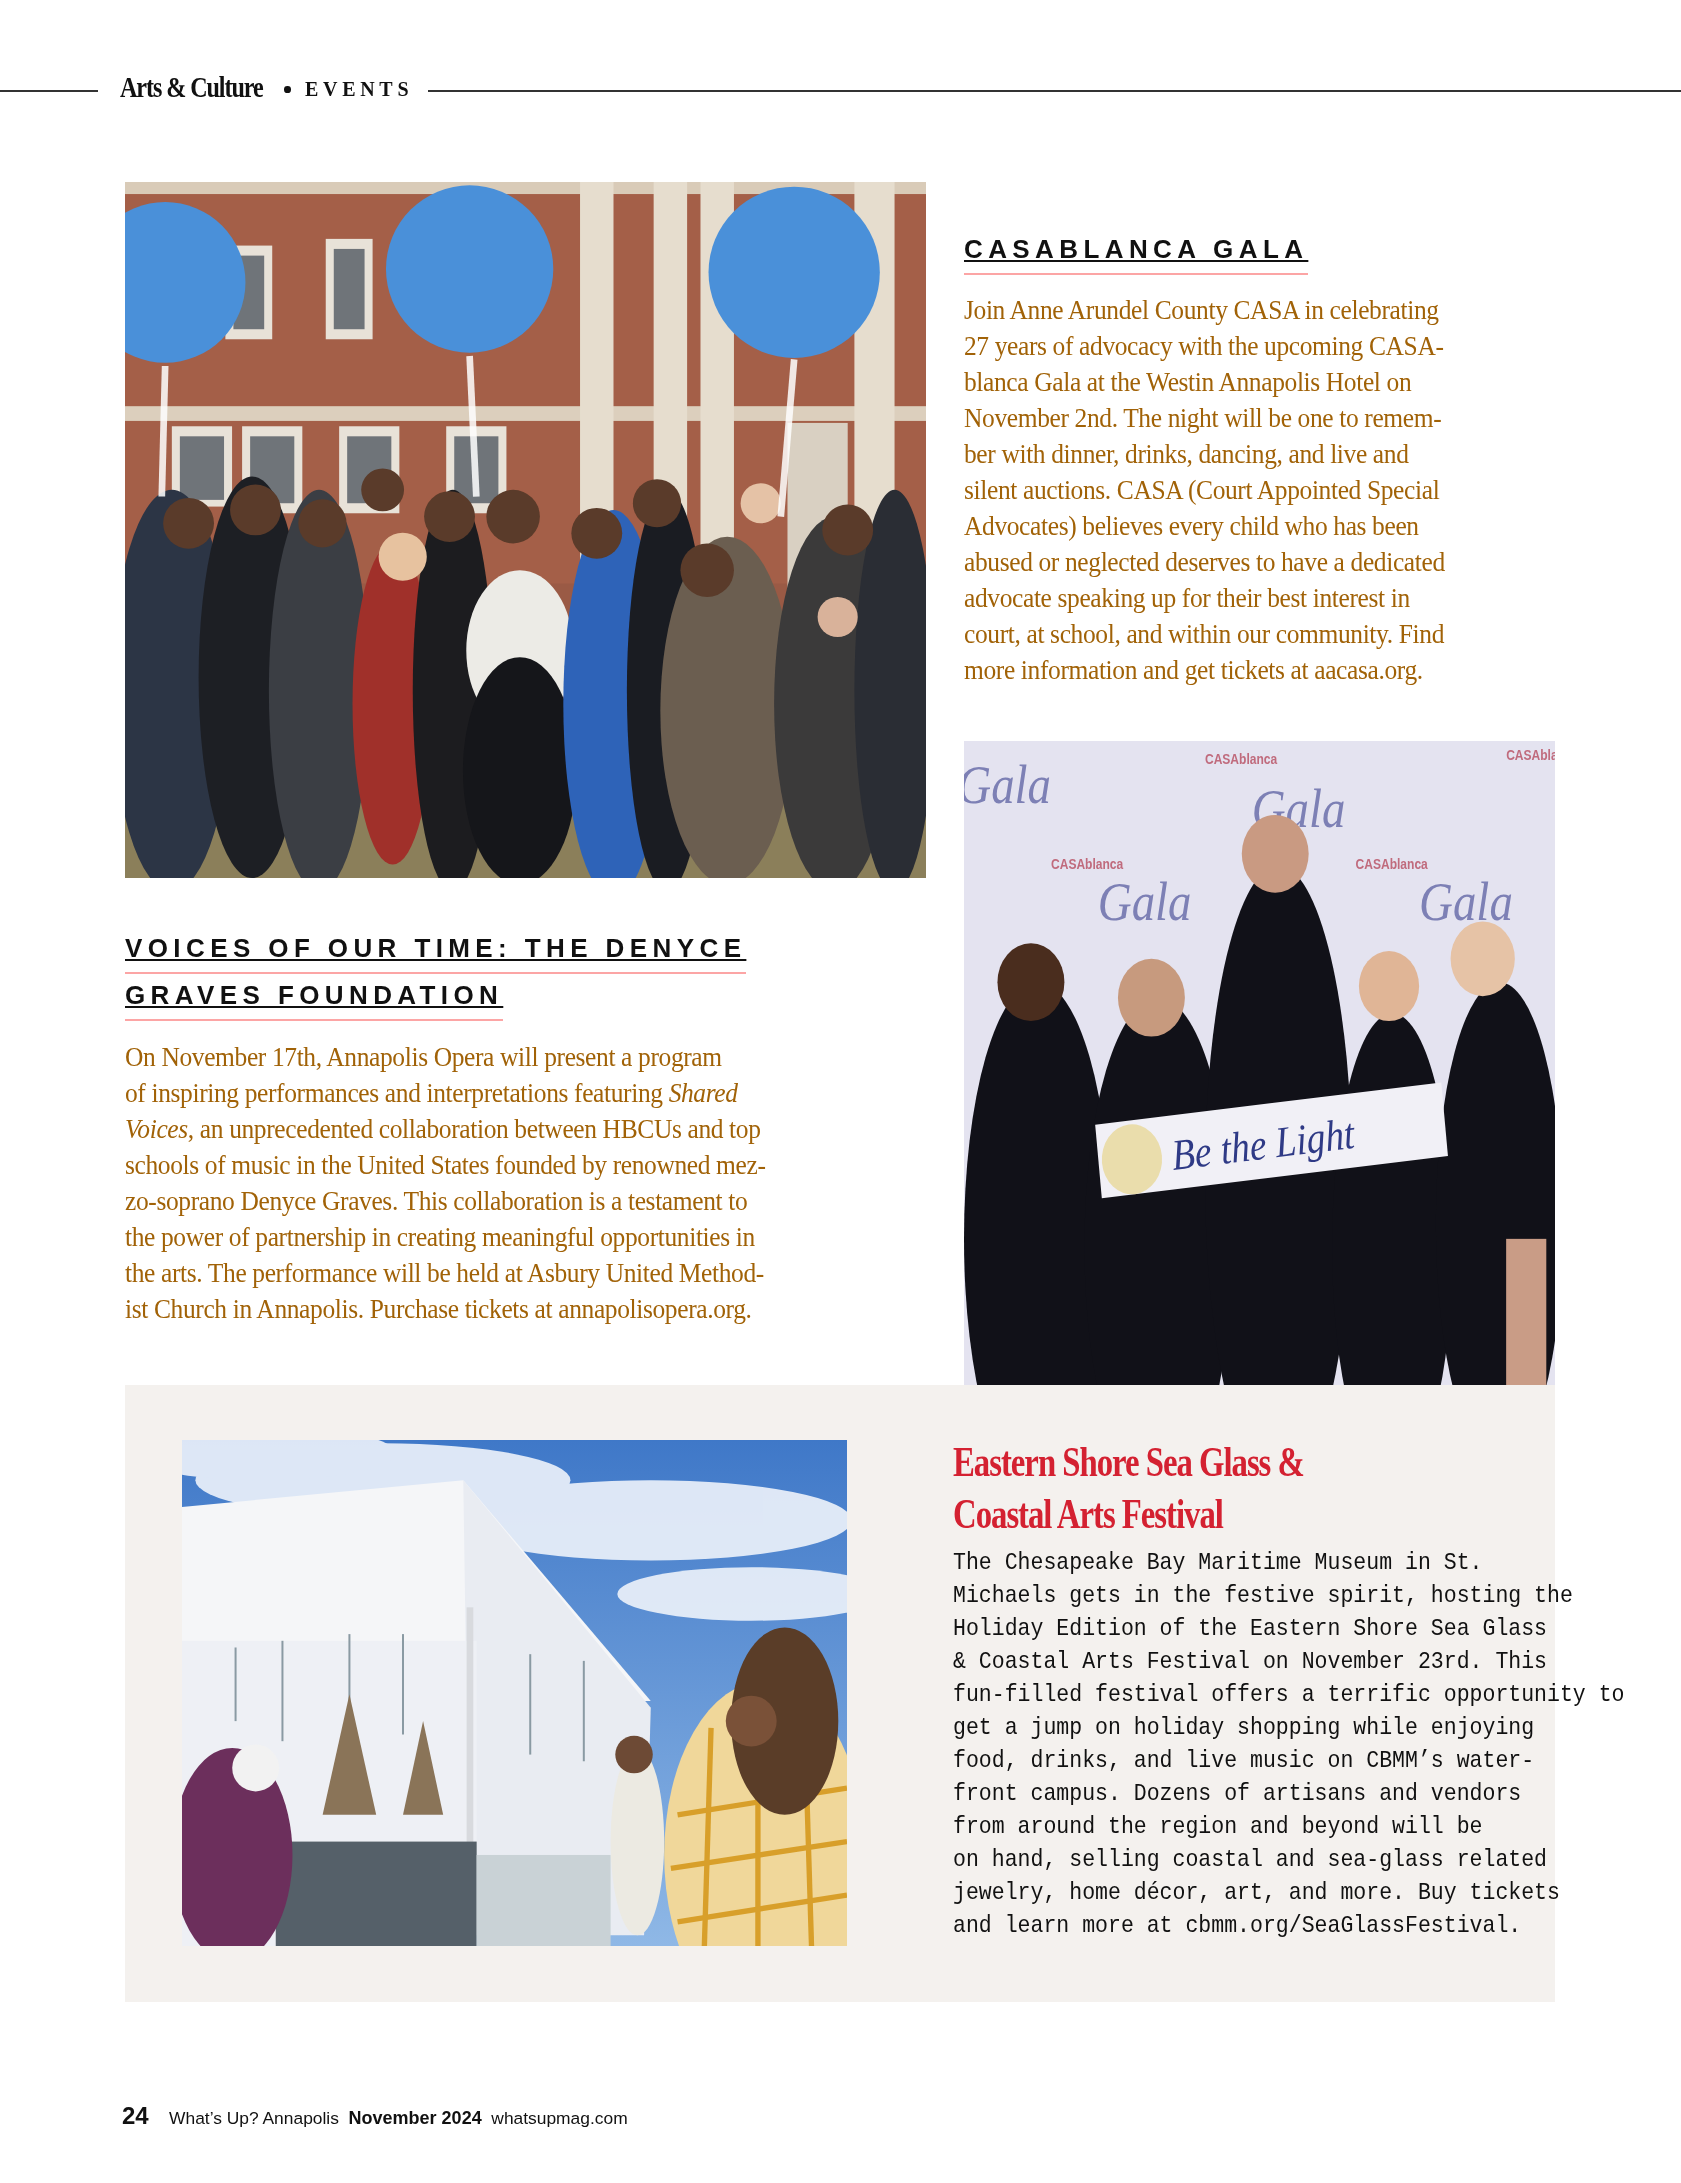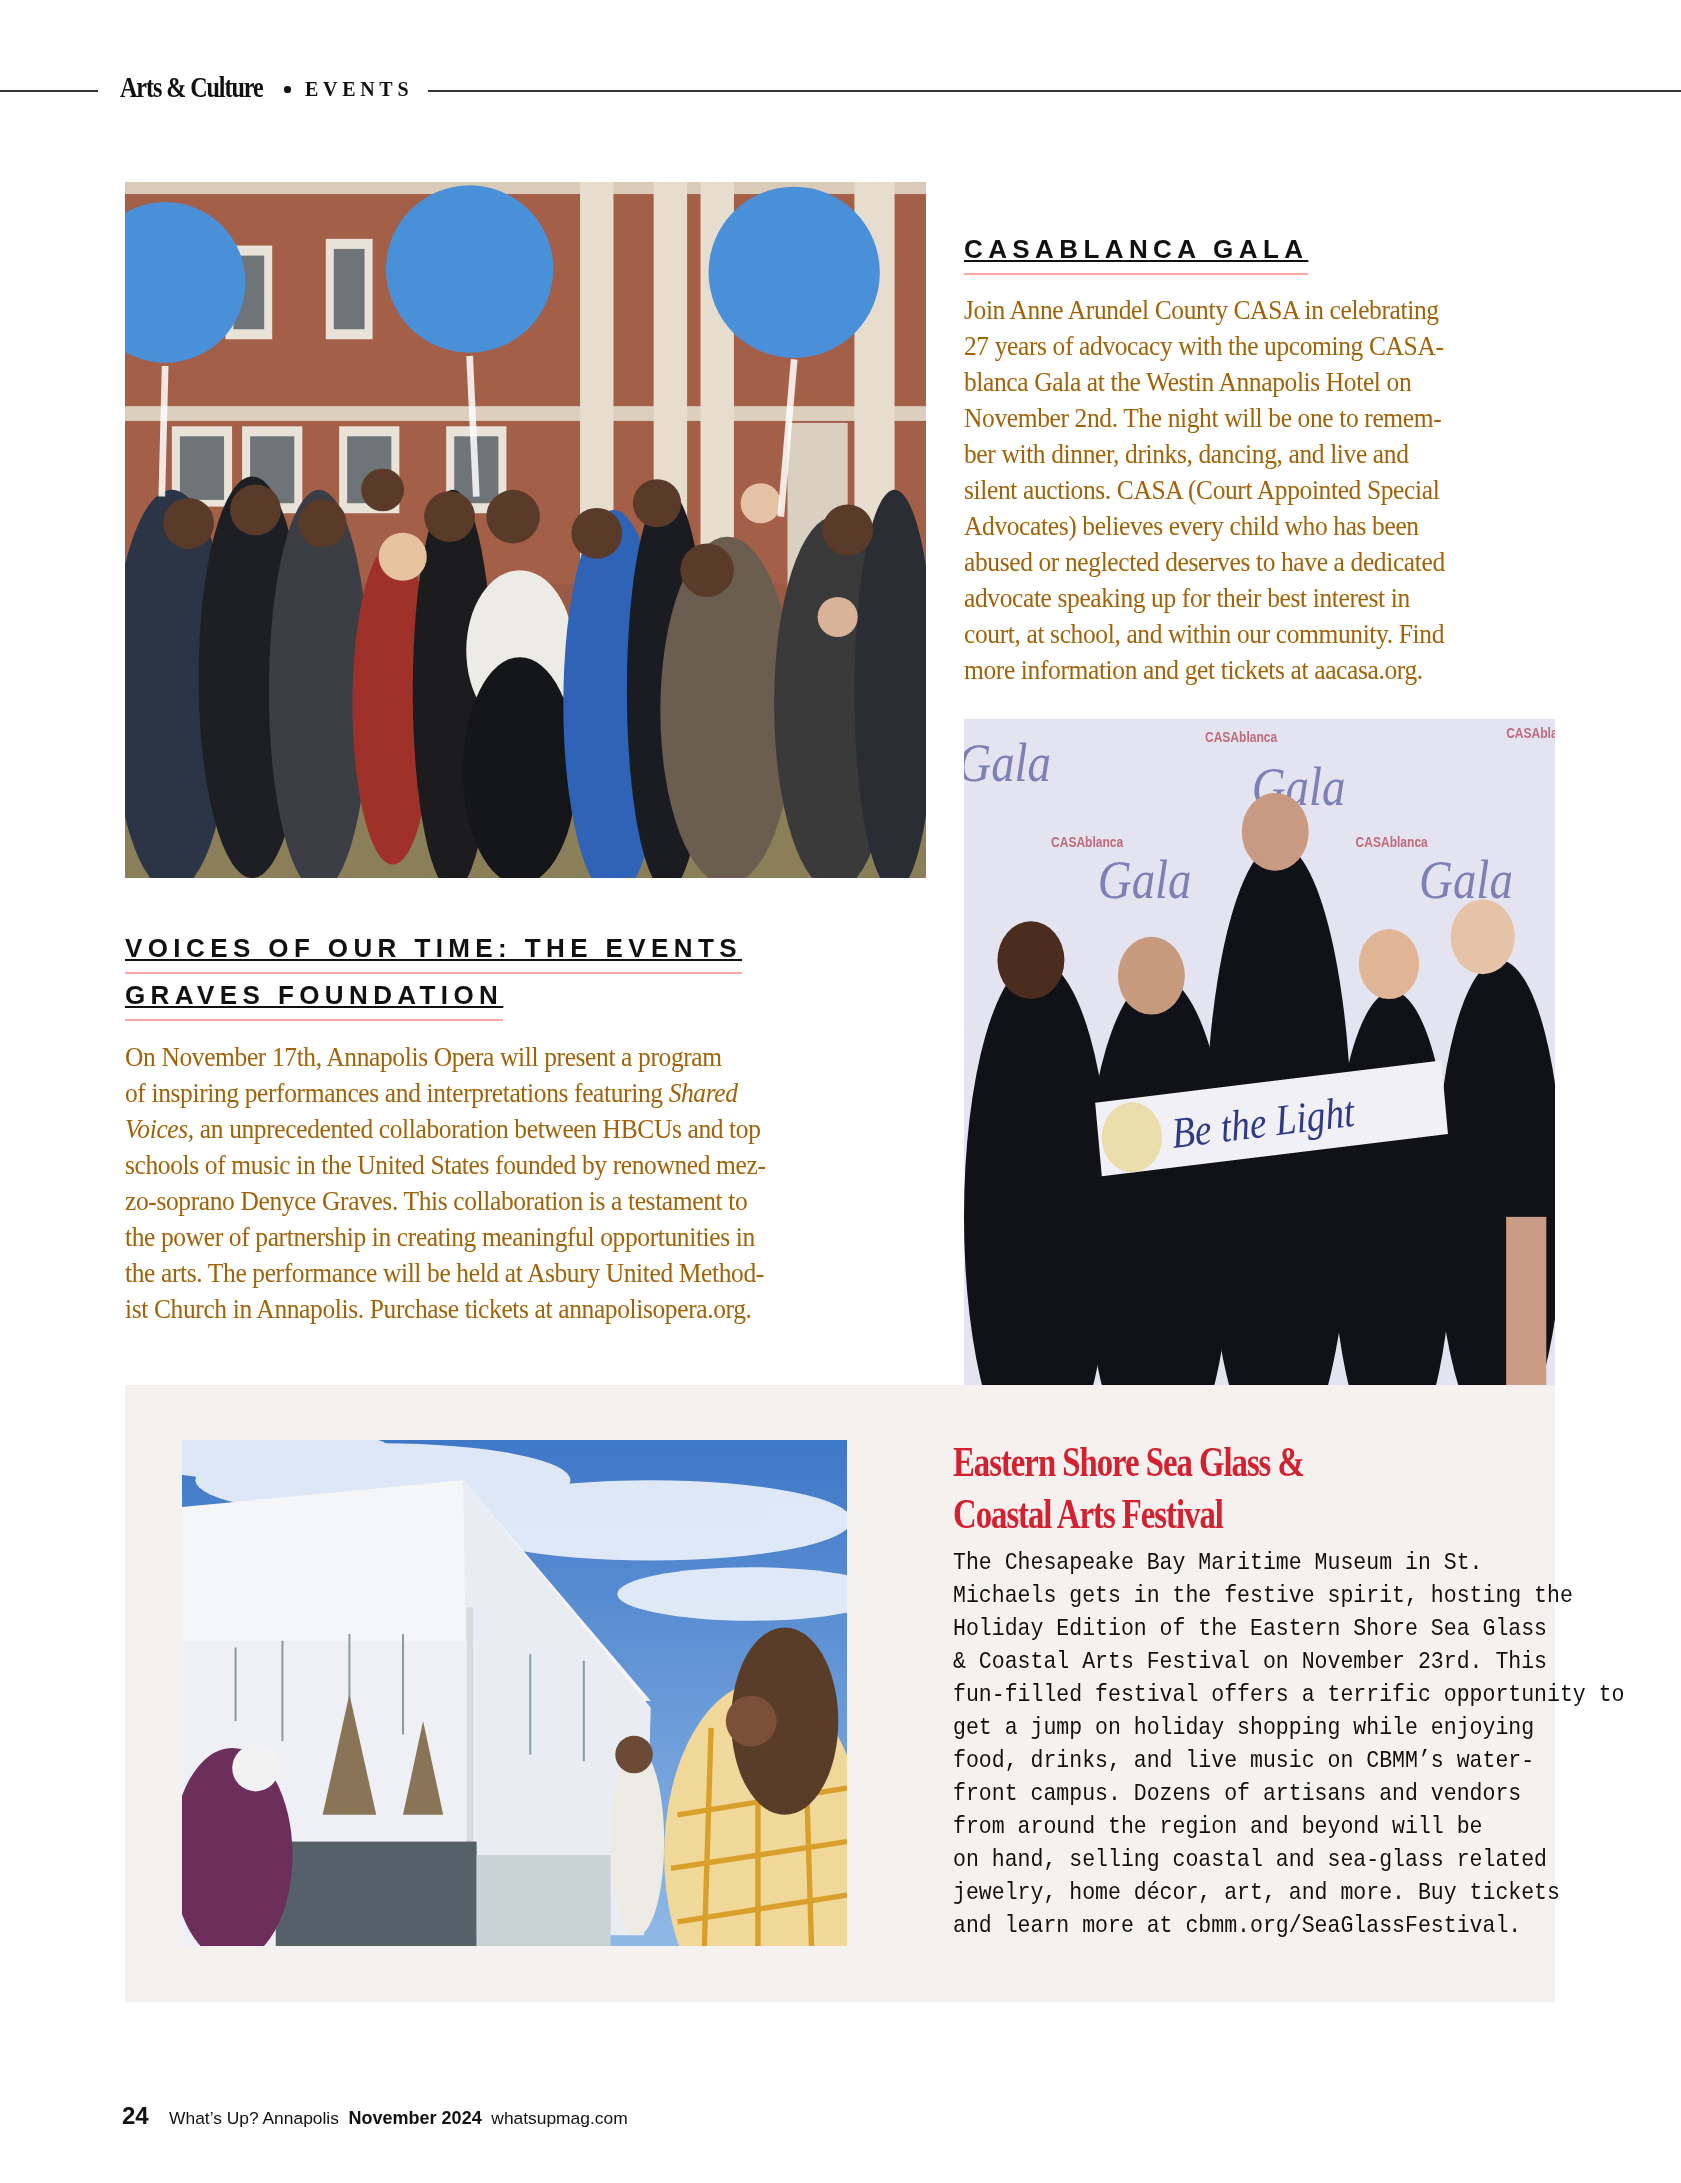--- a/index.html
+++ b/index.html
@@ -18,21 +18,21 @@
   .hdr-dot { position: absolute; left: 284px; top: 86px; width: 6.7px; height: 6.7px; border-radius: 50%; background: #111; }
   .hdr-sub {
     position: absolute; left: 305px; top: 75px; line-height: 29.4px;
     font-family: Liberation Serif, serif; font-weight: bold; font-size: 20px; letter-spacing: 4.7px;
   }
 
   
   .photo { position: absolute; overflow: hidden; }
   .photo svg { display: block; width: 100%; height: 100%; }
   #photo-denyce { left: 125px; top: 182px; width: 801px; height: 696px; }
-  #photo-gala   { left: 964px; top: 719px; width: 591px; height: 676px; }
+  #photo-gala   { left: 964px; top: 741px; width: 591px; height: 676px; }
   #photo-festival { left: 182px; top: 1440px; width: 665px; height: 506px; }
 
   
   .kicker {
     position: absolute; font-family: "Liberation Sans", sans-serif; font-weight: bold;
     font-size: 26px; letter-spacing: 5.4px; color: #111; white-space: nowrap; line-height: 33px;
   }
   .kicker span { display: inline-block; border-bottom: 2px solid #fca5a5; padding-bottom: 6.7px; text-decoration: underline; }
 
   #casa-heading { left: 964px; top: 233px; }
@@ -212,21 +212,21 @@
 
     <g transform="rotate(-6 420 520)">
       <rect x="200" y="470" width="520" height="95" fill="#f1f0f6"></rect>
       <circle cx="250" cy="520" r="45" fill="#e9d89a" opacity="0.8"></circle>
       <text x="310" y="540" font-family="Liberation Serif, serif" font-style="italic" font-size="56" fill="#2f3a86">Be the Light</text>
     </g>
   </svg>
 </div>
 
 <div class="kicker" id="voices-heading-1">
-  <span>VOICES OF OUR TIME: THE EVENTS</span>
+  <span>VOICES OF OUR TIME: THE DENYCE</span>
 </div>
 <div class="kicker" id="voices-heading-2">
   <span>GRAVES FOUNDATION</span>
 </div>
 <p class="body-serif" id="voices-body">
   <span class="ln"><span>On November 17th, Annapolis Opera will present a program</span></span>
   <span class="ln"><span>of inspiring performances and interpretations featuring </span><em>Shared</em></span>
   <span class="ln"><em>Voices</em><span>, an unprecedented collaboration between HBCUs and top</span></span>
   <span class="ln"><span>schools of music in the United States founded by renowned mez-</span></span>
   <span class="ln"><span>zo-soprano Denyce Graves. This collaboration is a testament to</span></span>

